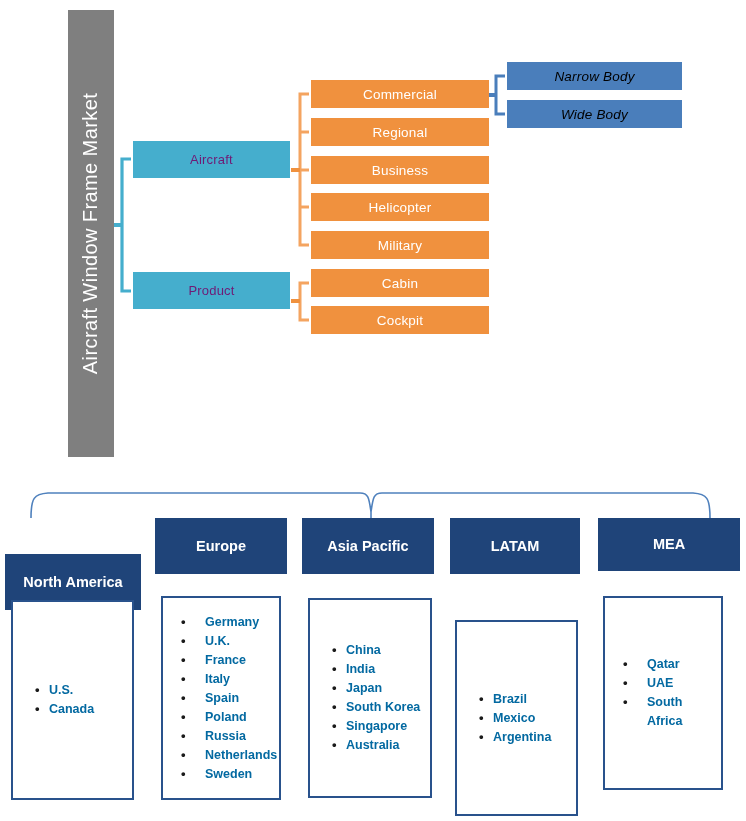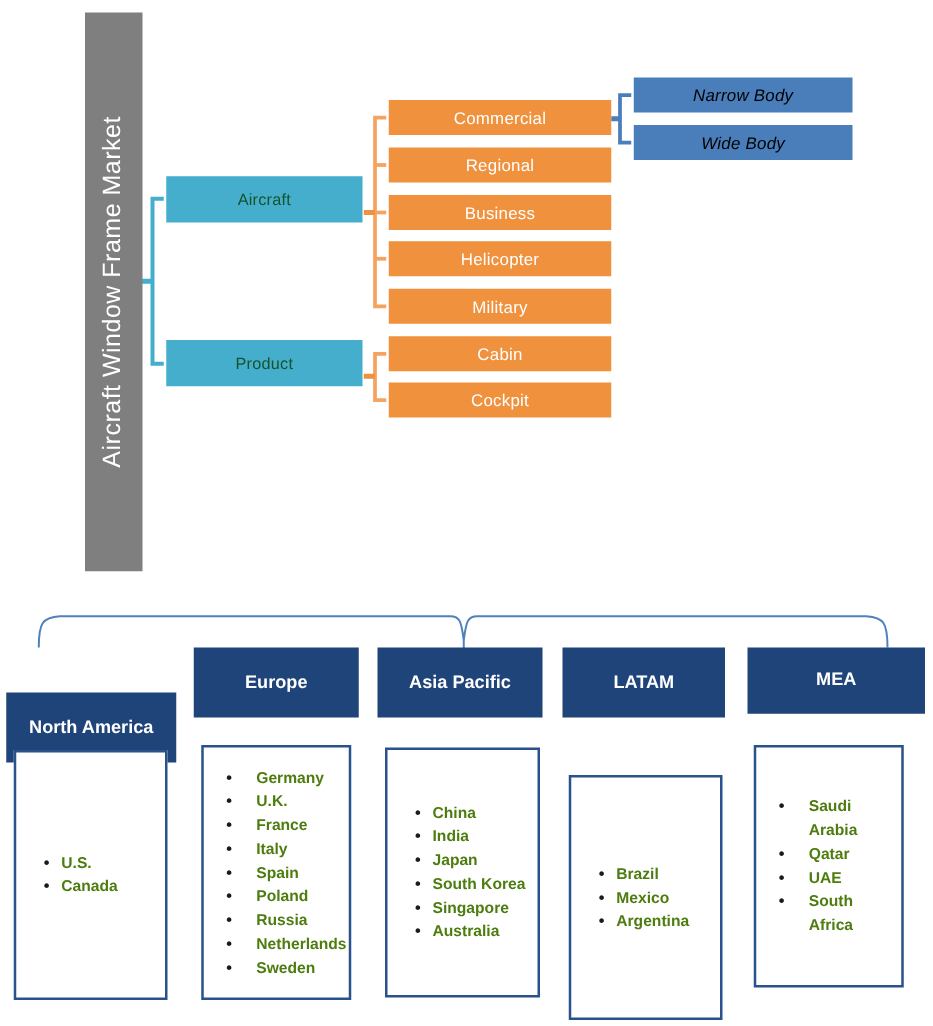--- a/index.html
+++ b/index.html
@@ -39,21 +39,21 @@
     transform: rotate(-90deg);
     font-size: 20px;
     letter-spacing: 0.4px;
     color: #ffffff;
   }
 
   
   .seg-box {
     position: absolute;
     background: #45AECD;
-    color: #14532d;
+    color: #701a75;
     display: flex;
     align-items: center;
     justify-content: center;
     font-size: 13px;
     letter-spacing: .2px;
   }
   .seg-aircraft { left: 133px; top: 141px; width: 157px; height: 37px; }
   .seg-product  { left: 133px; top: 272px; width: 157px; height: 37px; }
 
   
@@ -125,21 +125,21 @@
     margin: 0;
     padding: 0 6px 0 26px;
     list-style: none;
     width: 100%;
     box-sizing: border-box;
   }
   .region-list li {
     position: relative;
     font-size: 12.5px;
     font-weight: bold;
-    color: #4d7c0f;
+    color: #0369a1;
     line-height: 1.52;
     padding-left: 10px;
   }
   .region-list li::before {
     content: "\2022";
     position: absolute;
     left: -4px;
     top: -1px;
     font-size: 13px;
     color: #1a1a1a;
@@ -278,20 +278,19 @@
   <div class="region-list" style="left:455px; top:620px; width:123px; height:196px;">
     <ul>
       <li>Brazil</li>
       <li>Mexico</li>
       <li>Argentina</li>
     </ul>
   </div>
 
   <div class="region-list indent-wide" style="left:603px; top:596px; width:120px; height:194px;">
     <ul>
-      <li>Saudi Arabia</li>
       <li>Qatar</li>
       <li>UAE</li>
       <li>South Africa</li>
     </ul>
   </div>
 
 </div>
 
 </body></html>

